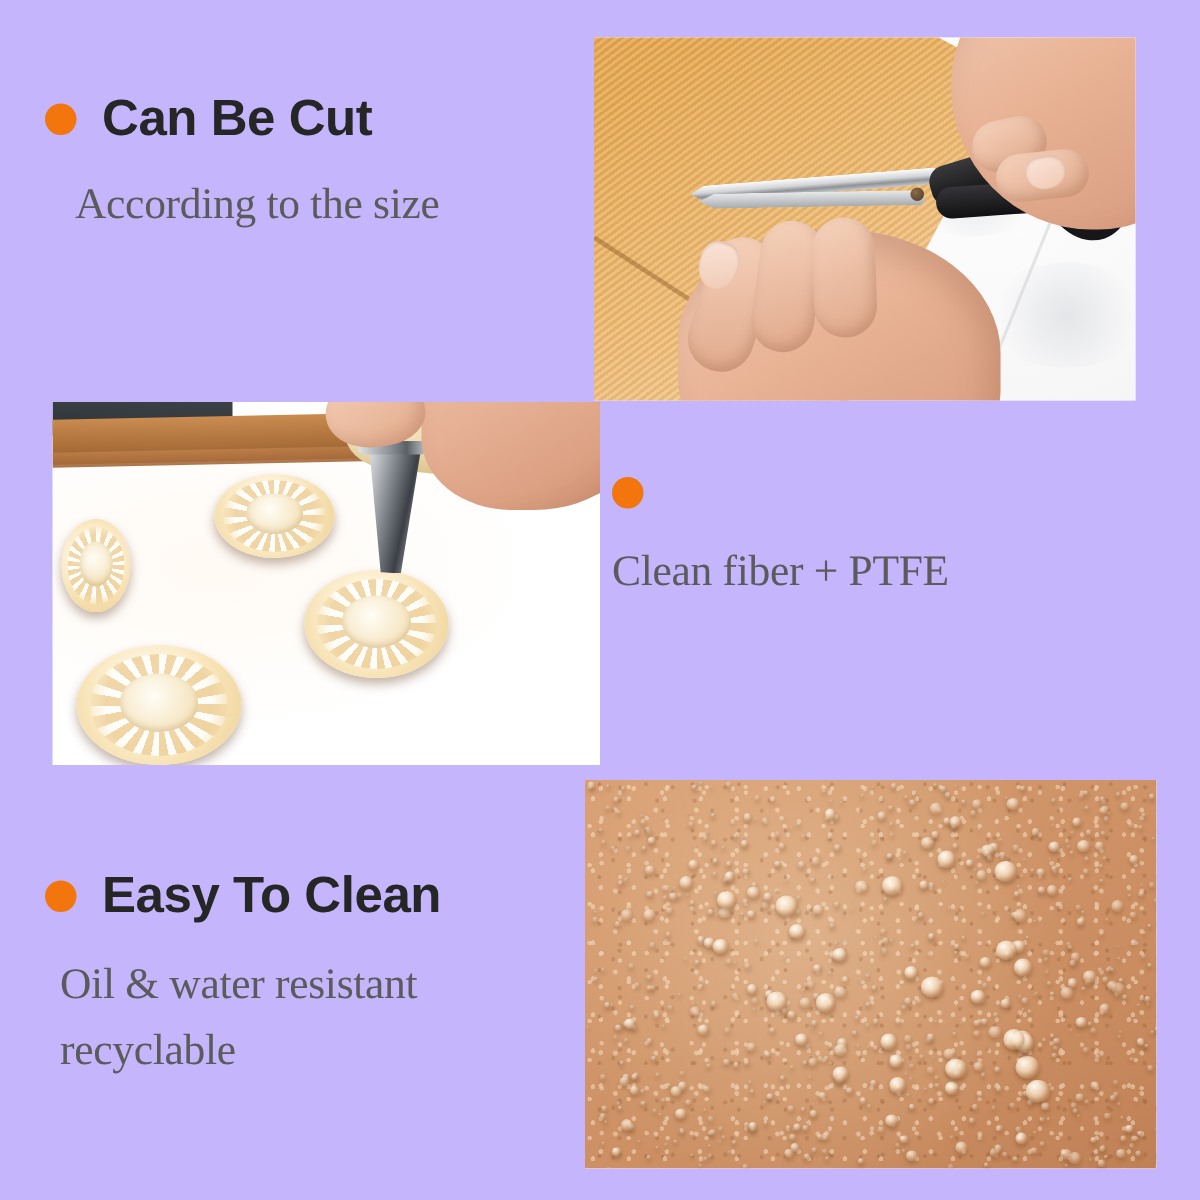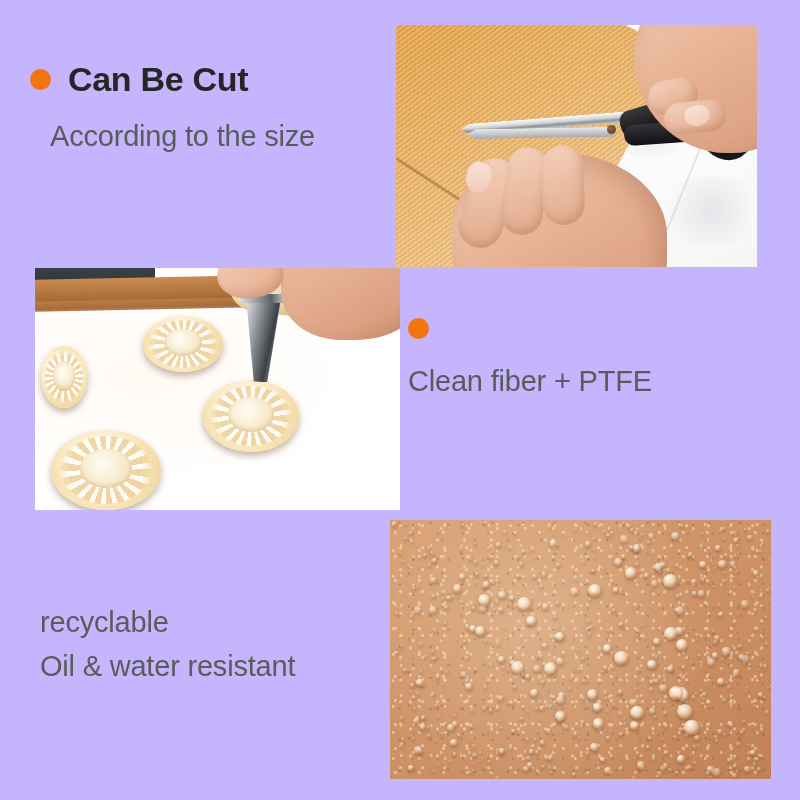--- a/index.html
+++ b/index.html
@@ -21,21 +21,21 @@
     background:#F2760D;flex:0 0 auto;
   }
   .head-text{
     font-size:34px;font-weight:bold;color:#262626;
     letter-spacing:-0.3px;white-space:nowrap;line-height:1;
   }
   .feat-body{
     font-size:29px;color:#5b5b5b;line-height:1.52;
     font-weight:normal;letter-spacing:-0.2px;
   }
-  .feat-body div{white-space:nowrap;}
+  .feat-body div{white-space:nowrap;font-family:Liberation Serif, serif;}
 
   #feature-cut{left:30px;top:62px;}
   #feature-cut .feat-body{margin-top:18px;margin-left:20px;}
 
   #feature-materials{left:408px;top:318px;text-align:right;}
   #feature-materials .feat-head{gap:19px;}
   #feature-materials .feat-body{margin-top:20px;margin-right:8px;}
 
   #feature-clean{left:30px;top:580px;}
   #feature-clean .feat-body{margin-top:20px;margin-left:10px;}
@@ -323,23 +323,27 @@
   <div class="feature" id="feature-materials" data-name="feature-block-upgraded-materials">
     <div class="feat-head right" data-name="feature-heading-row">
       <span class="dot" data-name="orange-dot-icon"></span>
     </div>
     <div class="feat-body" data-name="feature-body">
       <div data-name="feature-body-line">Clean fiber + PTFE</div>
     </div>
   </div>
 
   <div class="feature" id="feature-clean" data-name="feature-block-easy-to-clean">
+    <div class="feat-head" data-name="feature-heading-row">
+      <span class="dot" data-name="orange-dot-icon"></span>
+      <span class="head-text" data-name="feature-heading">Easy To Clean</span>
+    </div>
     <div class="feat-body" data-name="feature-body">
+      <div data-name="feature-body-line">Oil &amp; water resistant</div>
       <div data-name="feature-body-line">recyclable</div>
-      <div data-name="feature-body-line">Oil &amp; water resistant</div>
     </div>
   </div>
 
   <div class="photo" id="photo-droplets" data-name="photo-water-droplets-on-mat">
     <div class="surface" data-name="tan-mat-surface"></div>
     <div class="grain" data-name="mat-texture-grain"></div>
     <div id="drop-layer" data-name="water-droplet-layer">
         <div class="drop" data-name="water-droplet" style="width: 3.18722px; height: 2.93225px; left: 6.2871px; top: 131.322px; opacity: 0.86;"></div>
         <div class="drop" data-name="water-droplet" style="width: 2.68316px; height: 2.46851px; left: 56.1257px; top: 258.75px; opacity: 0.71;"></div>
         <div class="drop" data-name="water-droplet" style="width: 4.09271px; height: 3.76529px; left: 214.243px; top: 176.248px; opacity: 0.61;"></div>

